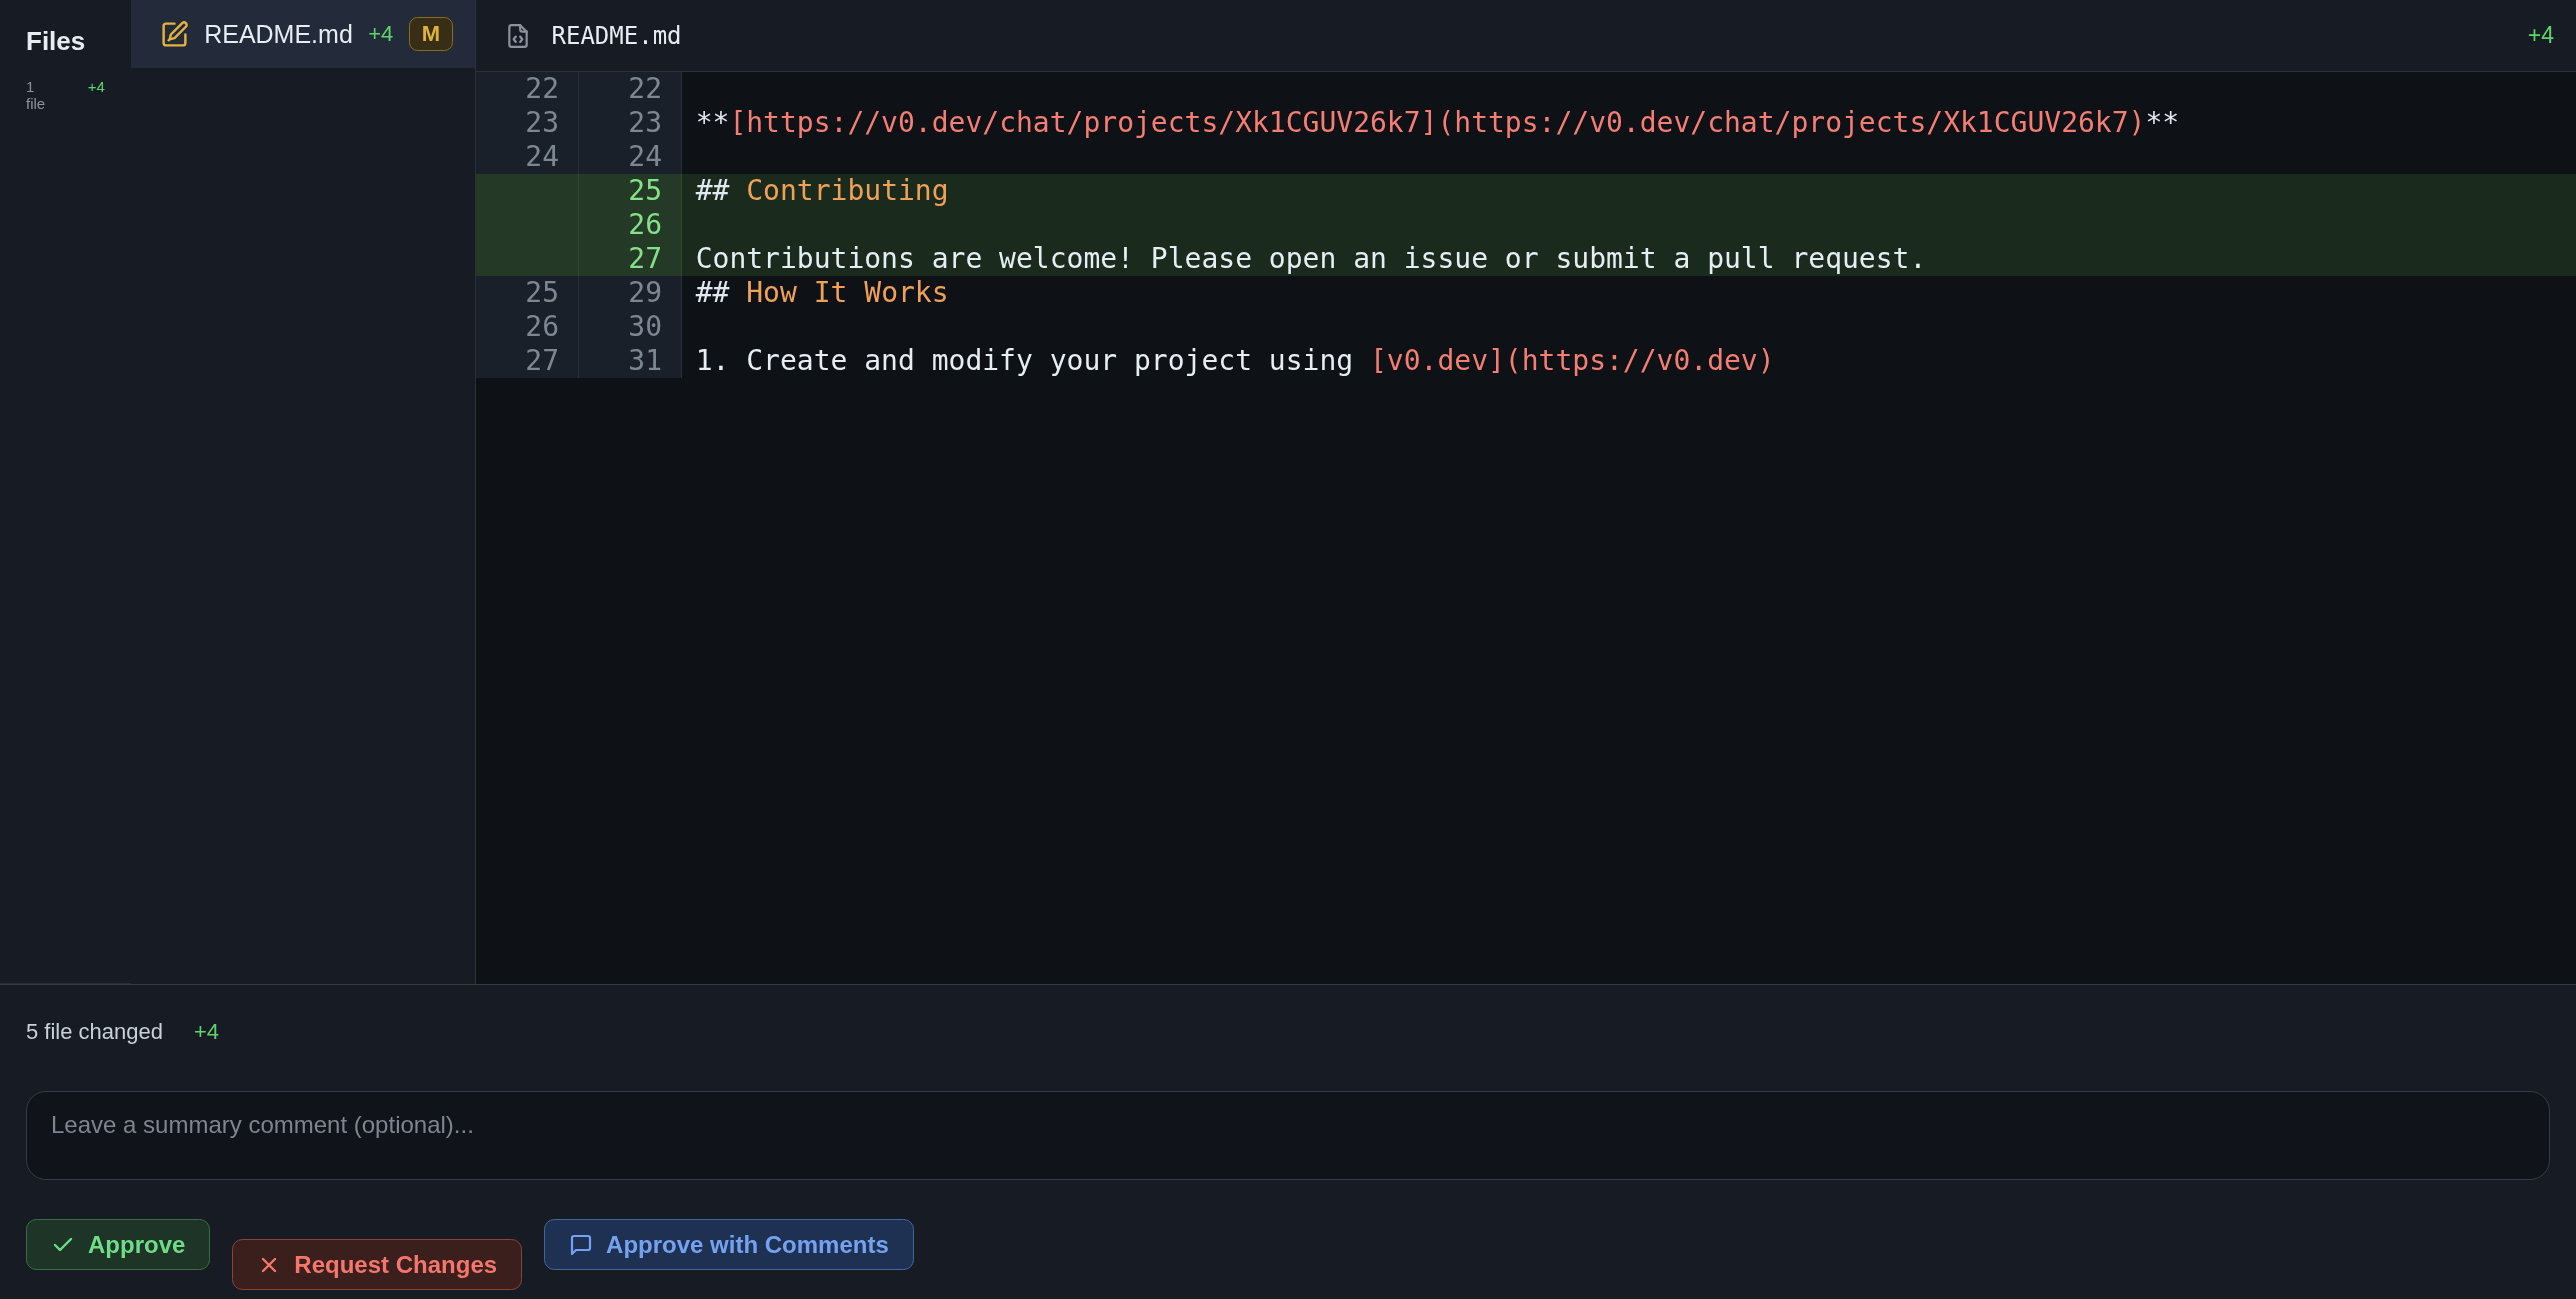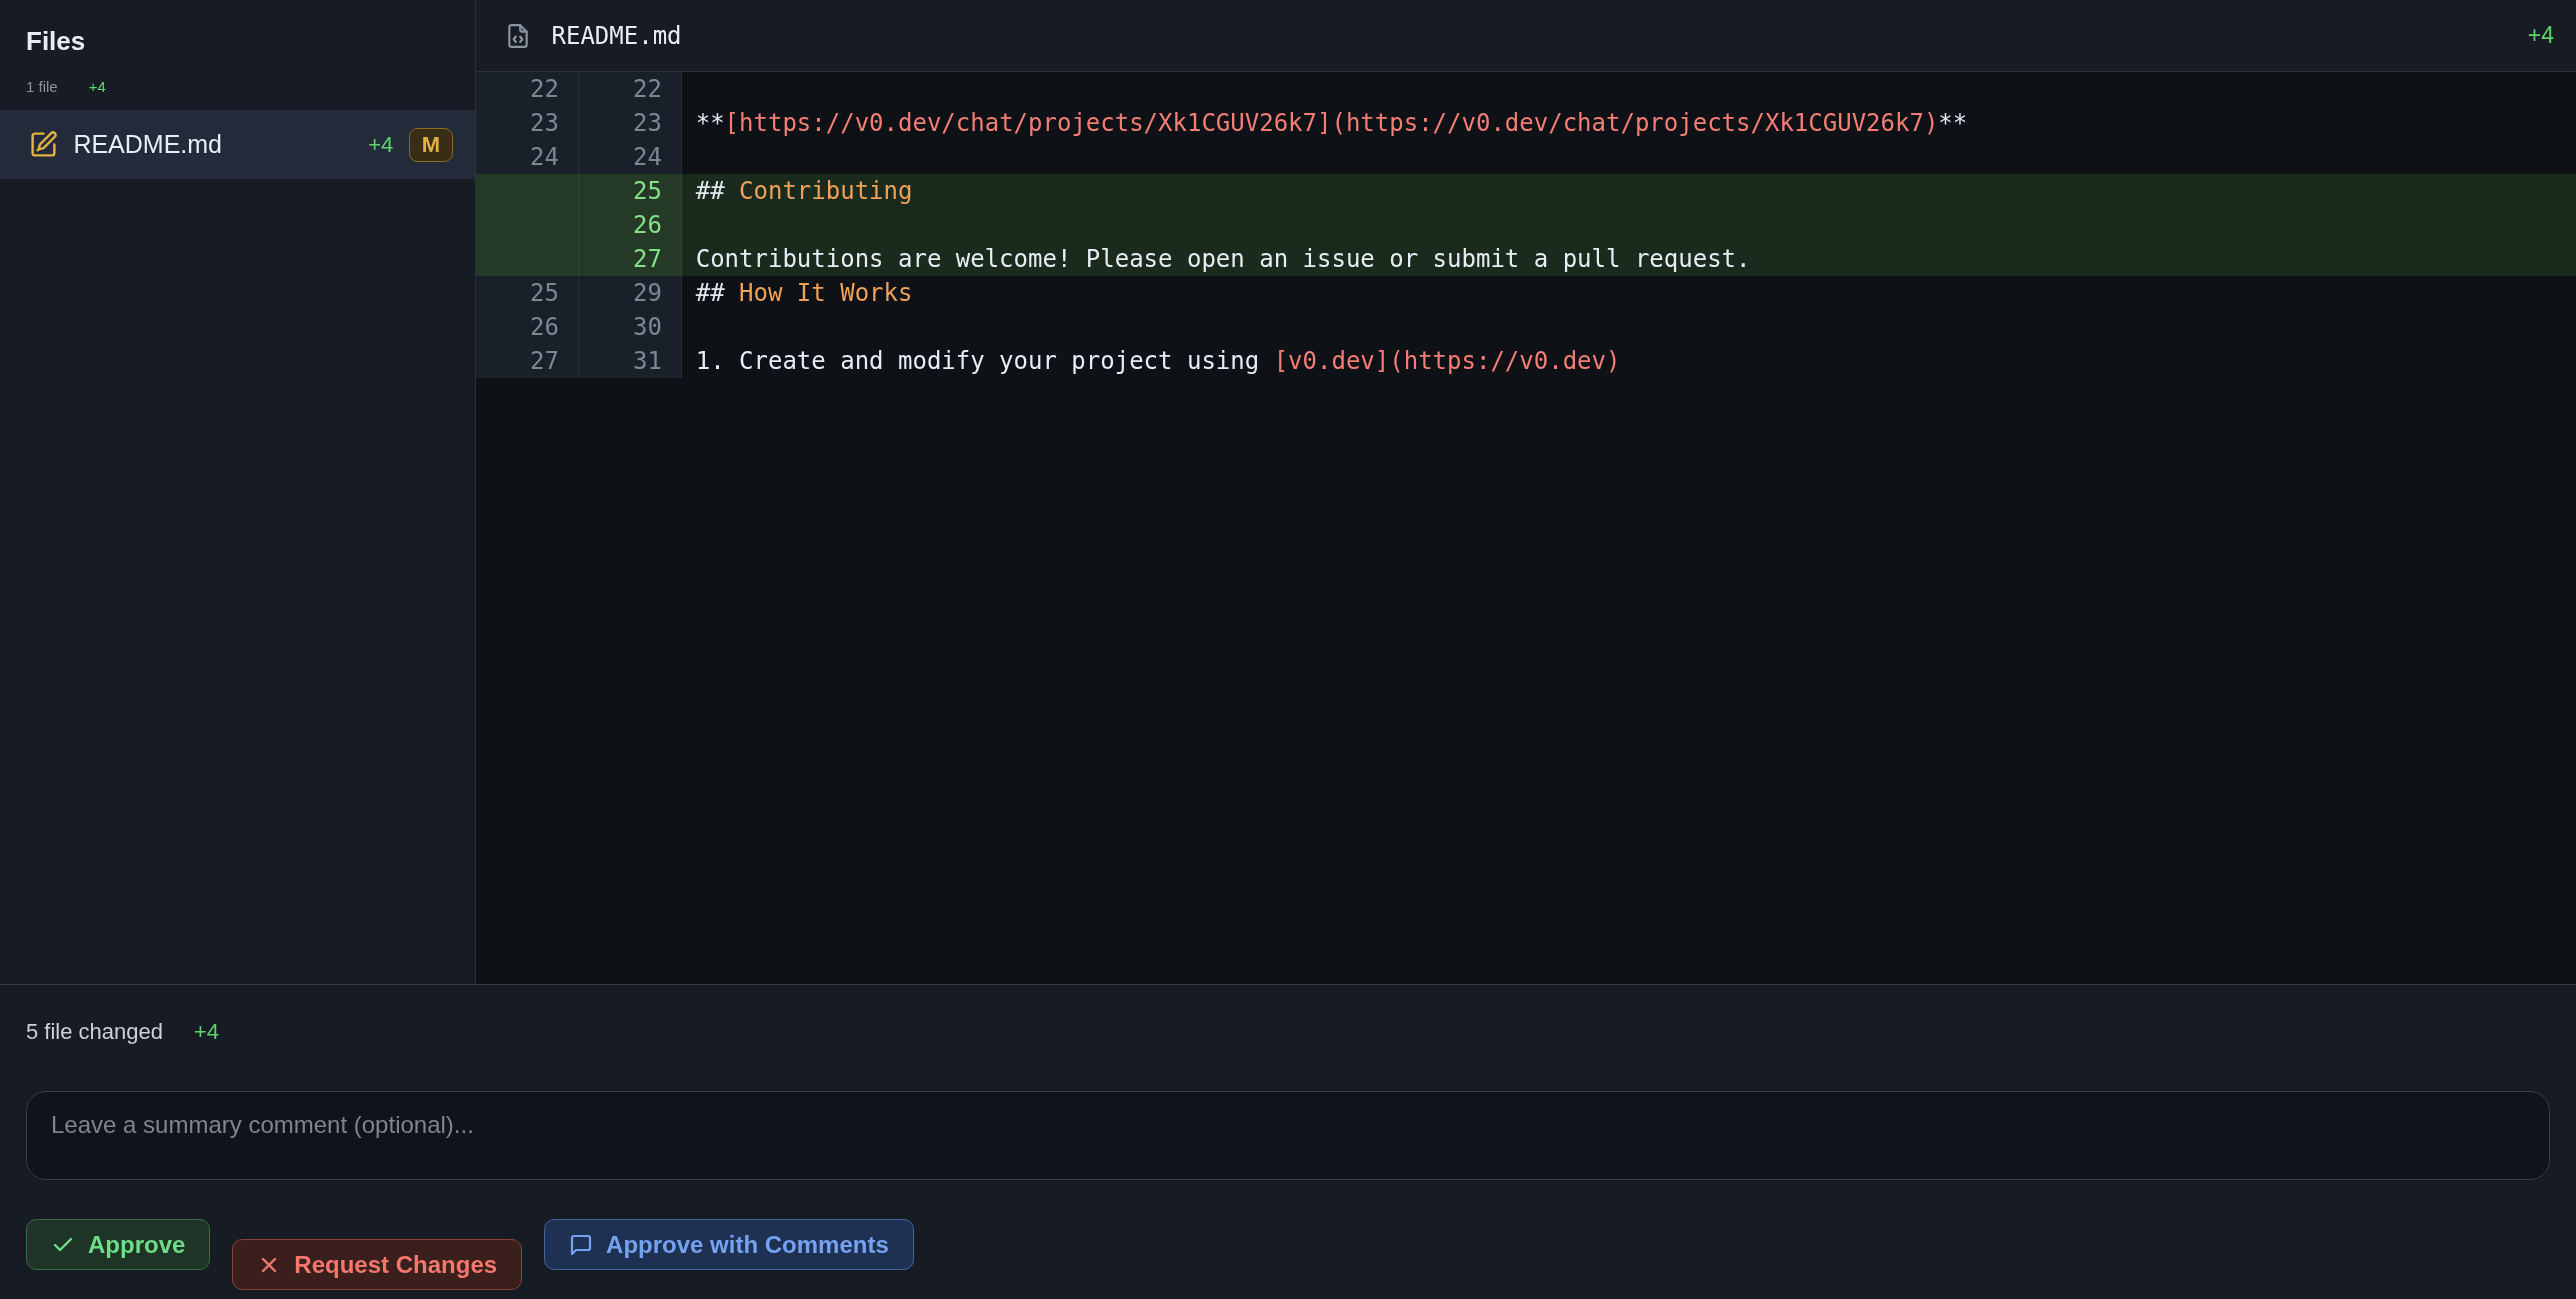--- a/index.html
+++ b/index.html
@@ -1,38 +1,38 @@
 <!DOCTYPE html>
 <html style="font-size:13.7px"><head>
 <meta charset="utf-8">
 <style>
   * { margin:0; padding:0; box-sizing:border-box; }
   html,body { width:2576px; height:1300px; background:#0e1116; font-family:"Liberation Sans",sans-serif; overflow:hidden; }
   .app { width:2576px; height:1300px; display:flex; flex-direction:column; }
   .main { height:984px; display:flex; }
 
   
-  .sidebar { width:476px; background:#171c24; border-right:1.7px solid #2a313c; display:flex; flex-direction:column; }
+  .sidebar { width:476px; background:#171c24; border-right:1.7px solid #2a313c; display:flex; flex-direction:row; }
   .sidebar-head { padding:26px 26px 15.4px 26px; border-bottom:1.7px solid #262d38; }
   .sidebar-title { font-size:26px; font-weight:bold; color:#e6edf3; }
   .sidebar-counts { margin-top:20.5px; display:flex; gap:31px; font-size:15px; }
   .muted { color:#8b949e; }
   .green { color:#5fd46d; }
   .file-row { height:68px; background:#232b3a; display:flex; align-items:center; padding:0 22px 0 29px; gap:15.4px; cursor:pointer; }
   .file-name { flex:1; font-size:25px; color:#e6edf3; }
   .m-badge { font-size:22px; font-weight:bold; color:#e0b13e; background:#372e15; border:1.7px solid #8a6d1f; border-radius:8.6px; padding:3.4px 12px; }
 
   
   .diff { flex:1; display:flex; flex-direction:column; background:#0e1116; min-width:0; }
   .diff-header { height:72px; flex:none; background:#171c24; border-bottom:1.7px solid #2a313c; display:flex; align-items:center; padding:0 22px 0 29px; gap:20.5px; }
   .diff-title { font-family:"DejaVu Sans Mono",monospace; font-size:24px; color:#e6edf3; }
   .diff-header .spacer { flex:1; }
   .diff-header .adds { font-size:23px; }
 
-  .drow { display:flex; height:34px; line-height:34px; font-family:"DejaVu Sans Mono",monospace; font-size:24px; }
+  .drow { display:flex; height:34px; line-height:34px; font-family:"DejaVu Sans Mono",monospace; font-size:28px; }
   .num { width:103px; flex:none; text-align:right; padding-right:19px; color:#7d8794; background:#1a202a; border-right:1.7px solid #272e39; }
   .dcode { flex:1; padding-left:13.7px; white-space:pre; color:#e6edf3; min-width:0; }
   .drow.added .num { background:#243a26; color:#86e089; border-right-color:#2e4731; }
   .drow.added .dcode { background:#1a2b1e; }
   .c-plain { color:#e6edf3; }
   .c-punct { color:#e2e8f0; }
   .c-link { color:#f47e74;text-align:right; }
   .c-heading { color:#efa158; }
 
   

